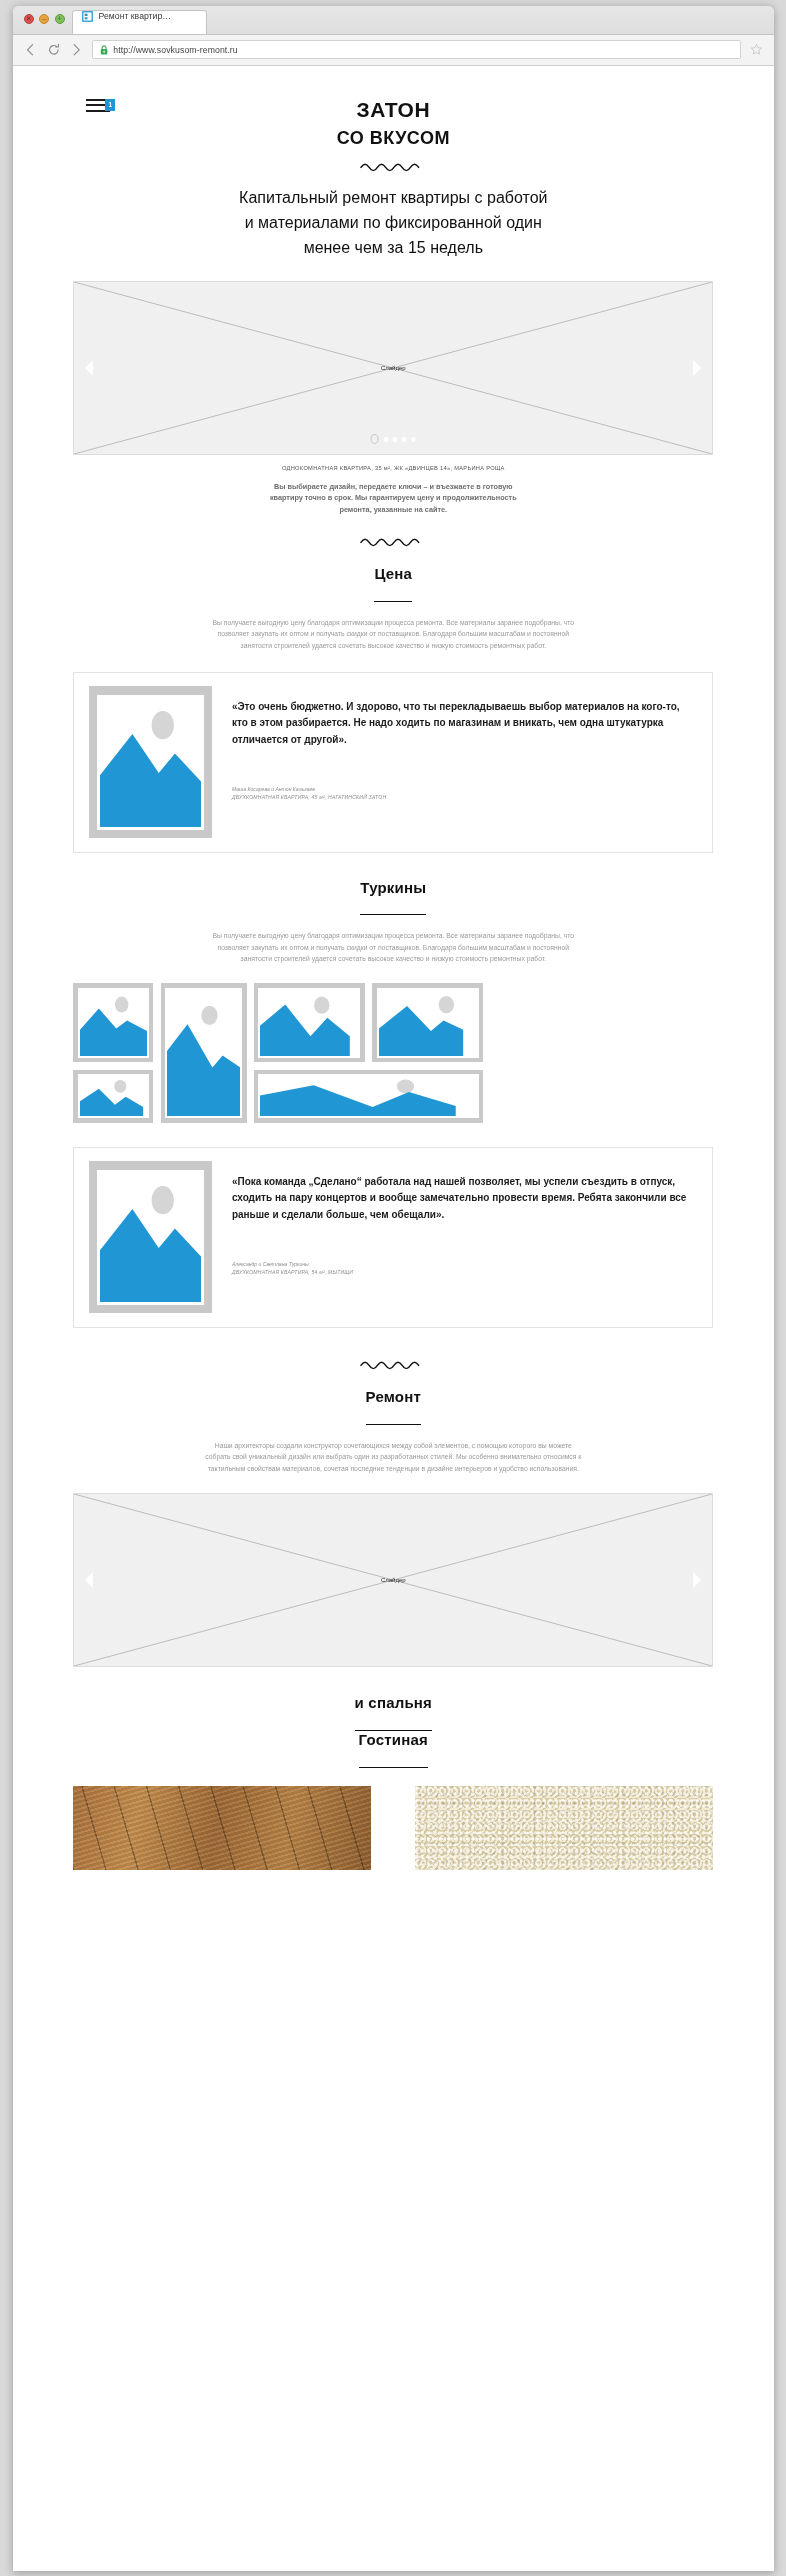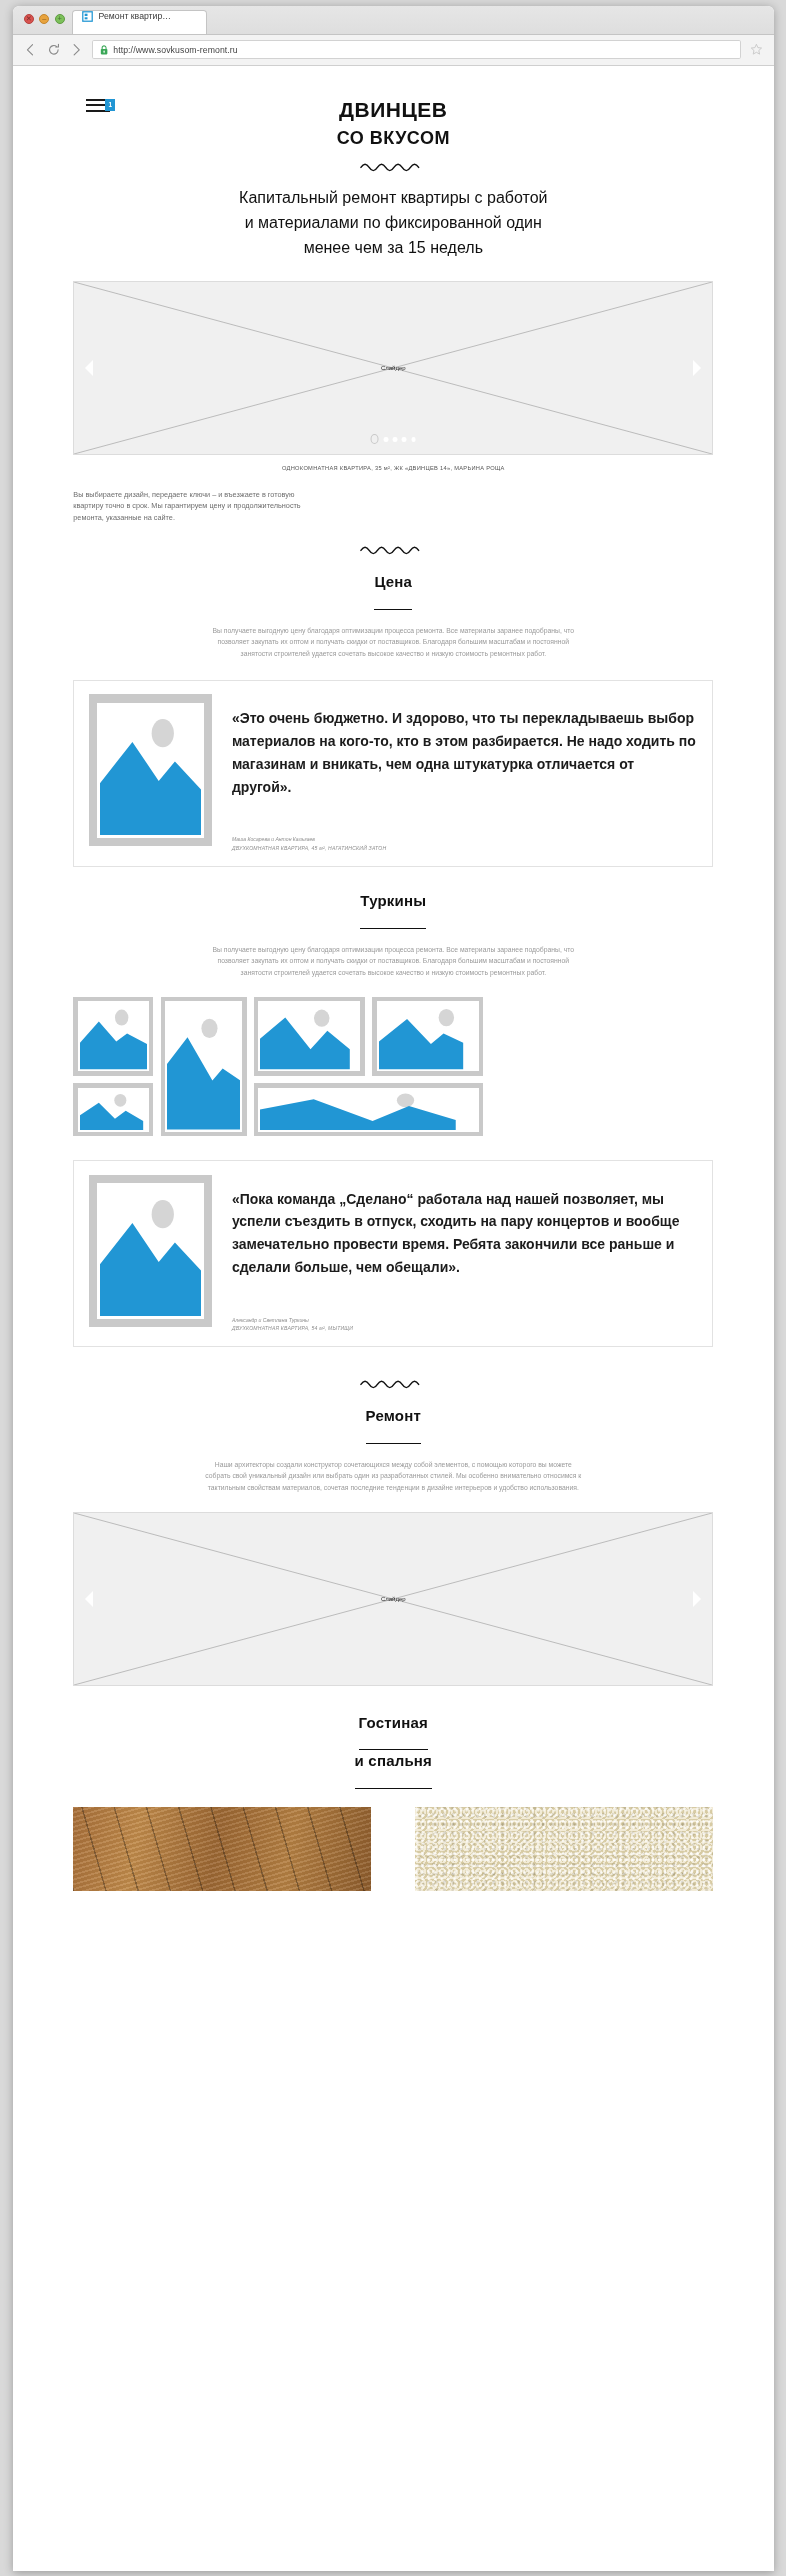--- a/index.html
+++ b/index.html
@@ -228,24 +228,26 @@
 
   .slide-caption {
     margin-top: 10px;
     text-align: center;
     font-size: 5.7px;
     letter-spacing: 0.3px;
     color: #555;
   }
 
   .lead {
-    margin-top: 18px;
+    margin-top: 10px;
+    text-align: center;
     font-size: 7.3px;
     line-height: 1.62;
     color: #6e6e6e;
+    font-weight: bold;
   }
 
   
   .sep-wave { margin: 20px auto 0; display: block; }
 
   .section-title {
     margin-top: 18.3px;
     text-align: center;
     font-size: 15px;
     font-weight: bold;
@@ -284,21 +286,21 @@
     height: 152px;
     background: #c9c9c9;
     padding: 8.2px;
   }
   .quote-photo .inner { width: 100%; height: 100%; background: #fff; padding: 2.7px; }
   .quote-text {
     padding: 12.8px 16.4px 0 20px;
     flex: 1;
   }
   .quote-text p {
-    font-size: 14px;
+    font-size: 10px;
     font-weight: bold;
     line-height: 1.63;
     color: #1c1c1c;
   }
   .quote-author {
     margin-top: 37px;
     font-size: 5.1px;
     font-style: italic;
     color: #8e8e8e;
     line-height: 1.62;
@@ -418,21 +420,21 @@
     <div class="page">
       <div class="wrap">
 
         <div class="site-header">
           <div class="burger">
             <span class="bar"></span>
               <span class="bar"></span>
               <span class="bar"></span>
             <span class="badge">1</span>
           </div>
-          <div class="logo-main">ДВИНЦЕВ</div>
+          <div class="logo-main">ЗАТОН</div>
           <div class="logo-sub">СО ВКУСОМ</div>
 
           <svg class="squiggle" width="68" height="11" viewBox="0 0 74 12">
             <path d="M2 7 q4.5 -7 9 0 t9 0 t9 0 t9 0 t9 0 t9 0 t9 0" fill="none" stroke="#111" stroke-width="1.6" stroke-linecap="round"></path>
           </svg>
 
           <div class="headline">
             <div>Капитальный ремонт квартиры с работой</div>
             <div>и материалами по фиксированной один</div>
             <div>менее чем за 15 недель</div>
@@ -578,22 +580,22 @@
           <svg class="cross" viewBox="0 0 700 190" preserveAspectRatio="none">
             <line x1="0" y1="0" x2="700" y2="190" stroke="#9d9d9d" stroke-width="0.7"></line>
             <line x1="700" y1="0" x2="0" y2="190" stroke="#9d9d9d" stroke-width="0.7"></line>
           </svg>
           <div class="slider-label">Слайдер</div>
           <div class="arrow prev"></div>
           <div class="arrow next"></div>
         </div>
 
         <div class="section-title" style="margin-top:27.4px">
+          <div style="margin-top:1.8px"><span>и спальня</span></div>
           <div><span>Гостиная</span></div>
-          <div style="margin-top:1.8px"><span>и спальня</span></div>
         </div>
 
         <div class="materials">
           <div class="swatch swatch-wood"></div>
           <div class="swatch swatch-stucco"></div>
         </div>
 
         <div class="spacer-lg"></div>
       </div>
     </div>

